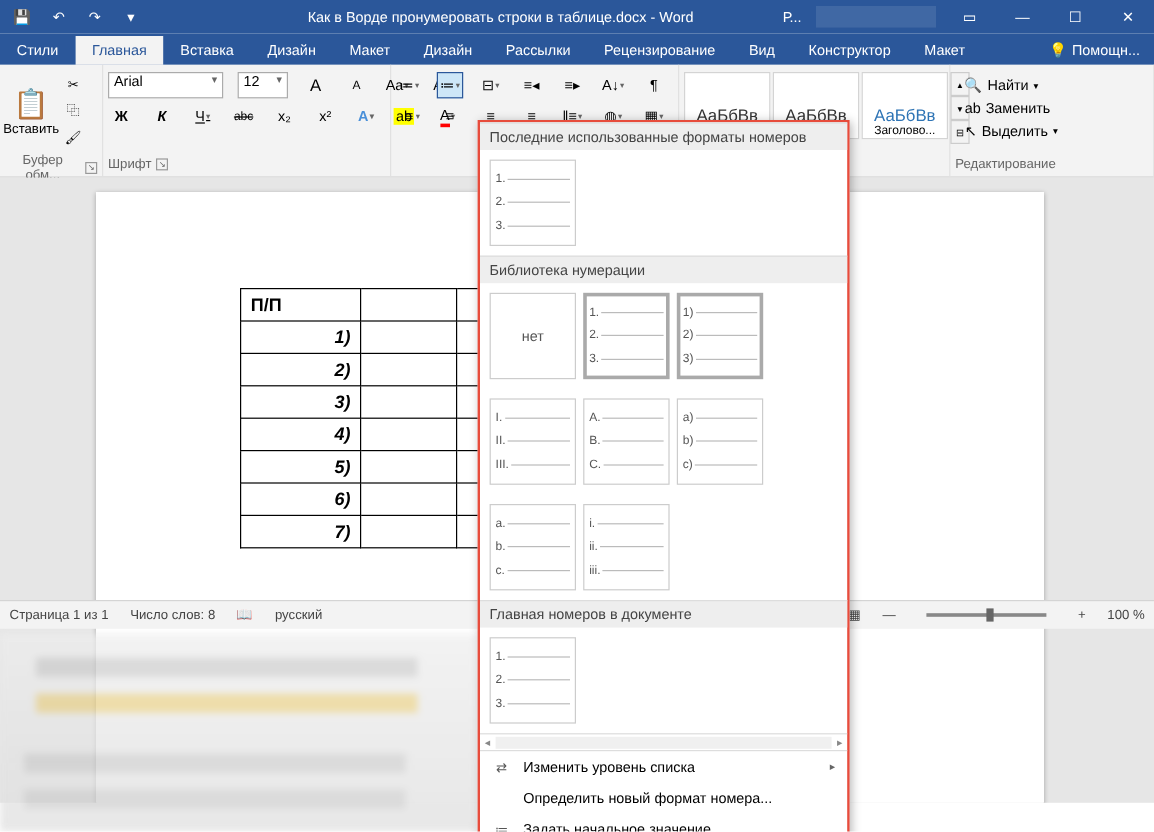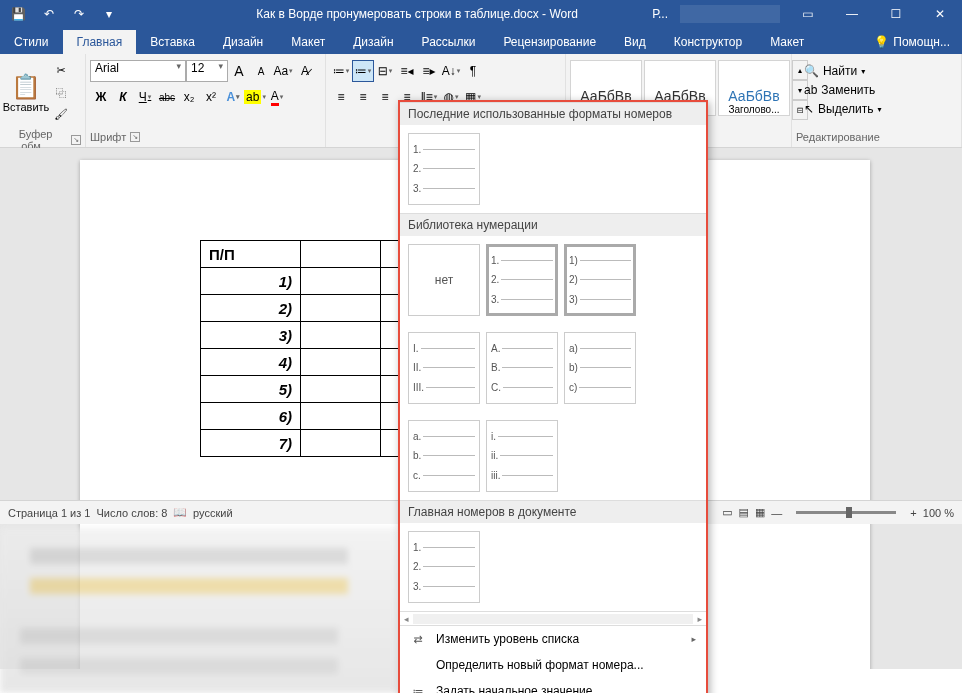--- a/index.html
+++ b/index.html
@@ -24,21 +24,21 @@
 .ribbon { height:94px; background:#f3f3f3; border-bottom:1px solid #d4d4d4; display:flex; }
 .group { border-right:1px solid #e1e1e1; padding:2px 4px; display:flex; flex-direction:column; }
 .group-body { flex:1; display:flex; align-items:flex-start; padding-top:4px; }
 .group-label { font-size:11px; color:#666; text-align:center; padding:2px 0; display:flex; justify-content:flex-start; align-items:center; gap:4px; }
 .group-label .launcher { width:10px; height:10px; border:1px solid #999; font-size:7px; cursor:pointer; }
 
 .paste-btn { width:44px; height:66px; display:flex; flex-direction:column; align-items:center; justify-content:center; font-size:11px; cursor:pointer; }
 .mini-col { display:flex; flex-direction:column; gap:2px; margin-left:2px; }
 .mini-btn { width:22px; height:20px; display:flex; align-items:center; justify-content:center; cursor:pointer; font-size:11px; }
 
-.font-row { display:flex; gap:0; align-items:center; }
+.font-row { display:flex; gap:12px; align-items:center; }
 .font-sel { height:22px; border:1px solid #ababab; background:#fff; font-size:12px; padding:0 18px 0 4px; cursor:pointer; position:relative; }
 .font-sel::after { content:'▾'; position:absolute; right:4px; font-size:9px; color:#666; }
 .rb-btn { width:22px; height:22px; display:flex; align-items:center; justify-content:center; cursor:pointer; font-size:12px; }
 .rb-btn.drop::after { content:'▾'; font-size:7px; margin-left:1px; color:#666; }
 
 .styles-gal { display:flex; gap:2px; height:60px; }
 .style-item { width:72px; height:56px; border:1px solid #d4d4d4; background:#fff; display:flex; flex-direction:column; align-items:center; justify-content:flex-end; cursor:pointer; font-size:10px; }
 .style-prev { font-size:14px; color:#333; }
 .style-prev.accent { color:#2e74b5; }
 .style-nav { width:16px; display:flex; flex-direction:column; }
@@ -51,21 +51,21 @@
 .doc-area { position:absolute; top:148px; left:0; right:0; bottom:24px; background:#e6e6e6; overflow:hidden; }
 .page { position:absolute; left:80px; top:12px; width:790px; height:700px; background:#fff; box-shadow:0 1px 4px rgba(0,0,0,0.3); }
 .doc-table { position:absolute; left:120px; top:80px; border-collapse:collapse; }
 .doc-table td { border:1px solid #000; height:27px; padding:0 8px; font-size:15px; font-family:Arial; }
 .doc-table .c1 { width:100px;font-weight:bold; }
 .doc-table .c2 { width:80px; }
 .doc-table .c3 { width:320px; }
 .num { text-align:right; font-style:italic; font-weight:bold; }
 
 
-.status { position:absolute; bottom:0; left:0; right:0; height:24px; background:#f3f3f3; border-top:1px solid #d4d4d4; display:flex; align-items:center; font-size:11px; color:#444; padding:0 8px; gap:6px; }
+.status { position:absolute; bottom:0; left:0; right:0; height:24px; background:#f3f3f3; border-top:1px solid #d4d4d4; display:flex; align-items:center; font-size:11px; color:#444; padding:0 8px; gap:18px; }
 .status .spacer { flex:1; }
 .zoom-slider { width:100px; height:3px; background:#888; position:relative; margin:0 8px; }
 .zoom-slider::before { content:''; position:absolute; left:50%; top:-4px; width:6px; height:11px; background:#666; }
 
 
 .num-drop { position:absolute; left:398px; top:100px; width:310px; background:#fff; border:2px solid #e74c3c; box-shadow:2px 2px 8px rgba(0,0,0,0.3); z-index:100; font-size:12px; }
 .nd-sec-h { background:#eee; padding:4px 8px; color:#444; border-top:1px solid #ddd; }
 .nd-row { display:flex; gap:6px; padding:8px; flex-wrap:wrap; }
 .nd-tile { width:72px; height:72px; border:1px solid #ccc; background:#fff; cursor:pointer; padding:6px 4px; display:flex; flex-direction:column; justify-content:space-around; font-size:10px; color:#555; }
 .nd-tile.sel { border:3px solid #aaa; padding:4px 2px; }

